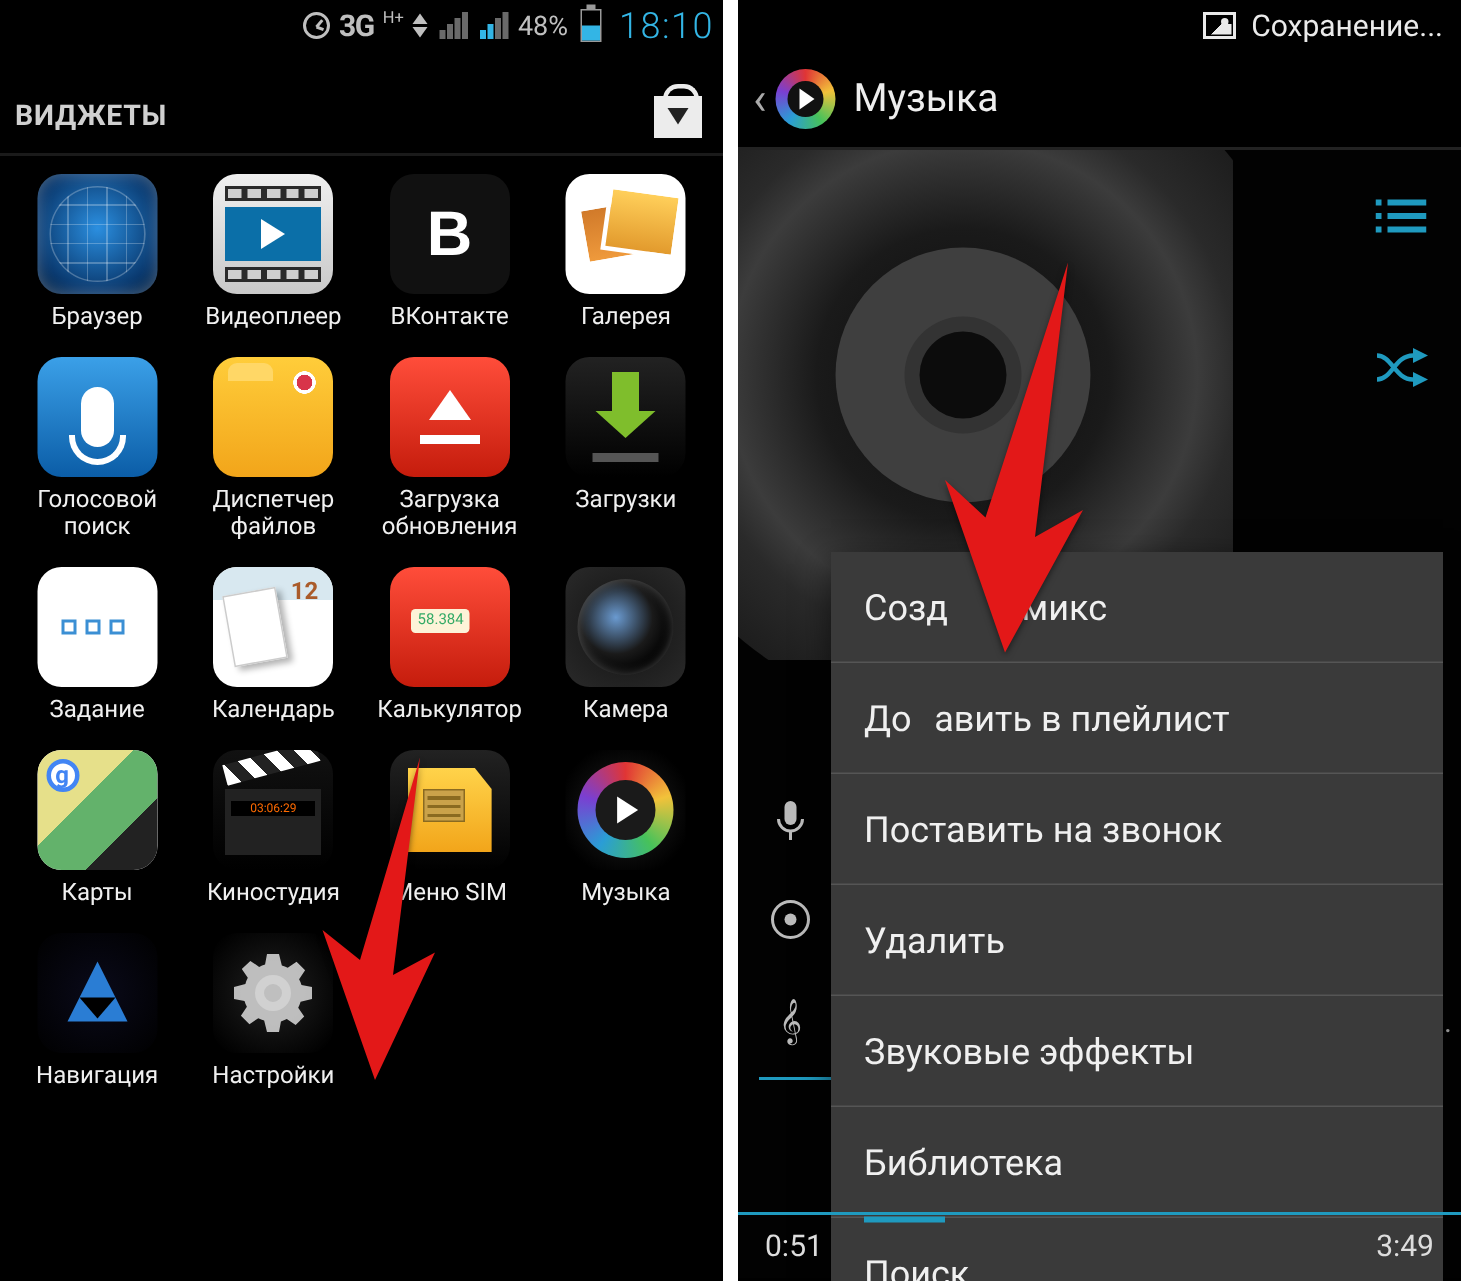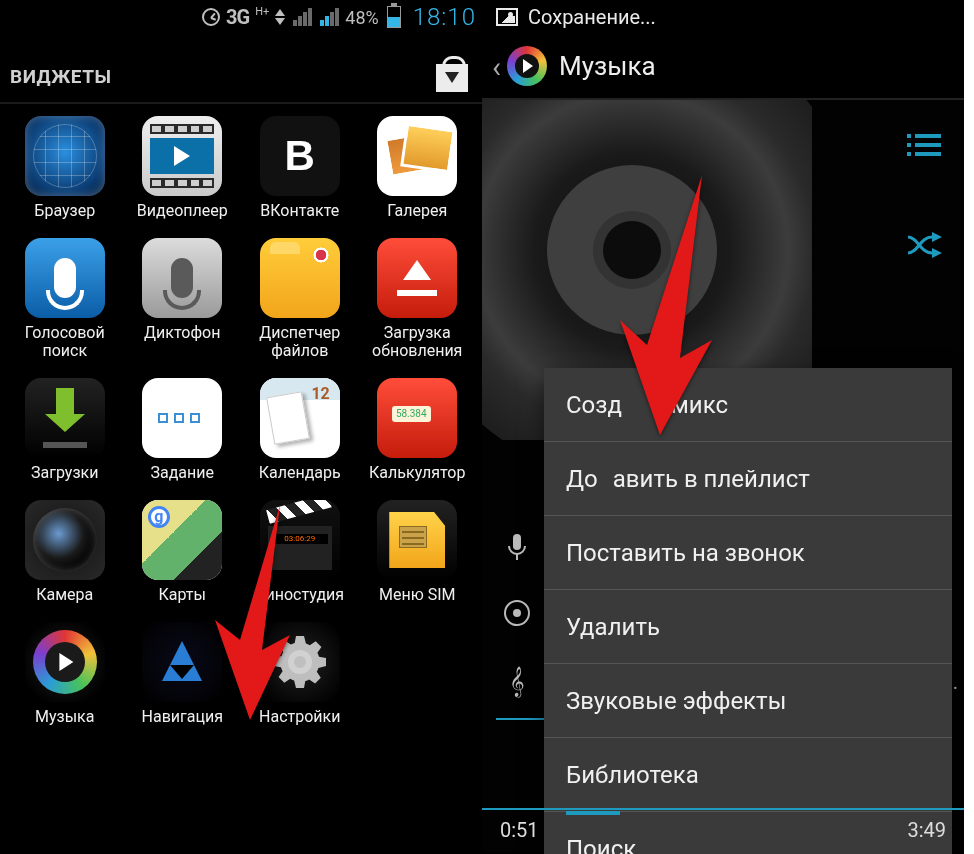--- a/index.html
+++ b/index.html
@@ -1,38 +1,38 @@
 <!DOCTYPE html>
 <html><head>
 <meta charset="utf-8">
 <style>
 * { margin: 0; padding: 0; box-sizing: border-box; font-family: "Roboto", "Helvetica Neue", Arial, sans-serif; -webkit-font-smoothing: antialiased; }
 body { background: #fff; width: 974px; height: 854px; overflow: hidden; }
-.stage { display: flex; }
+.stage { display: flex; gap: 10px; }
 .phone { width: 482px; height: 854px; background: #000; position: relative; color: #fff; overflow: hidden; }
 
 
 .statusbar { height: 34px; display: flex; align-items: center; justify-content: flex-end; padding: 0 6px 0 10px; font-size: 14px; color: #bfbfbf; gap: 6px; }
 .statusbar .sb-icon { display: inline-flex; align-items: center; }
 .statusbar .clock { color: #33b5e5; font-size: 24px; margin-left: 6px; letter-spacing: 1px; font-weight: 300; }
 .statusbar .batt { width: 14px; height: 22px; border: 1.5px solid #9a9a9a; position: relative; margin-left: 2px; }
 .statusbar .batt::before { content: ""; position: absolute; top: -4px; left: 3px; width: 6px; height: 3px; background: #9a9a9a; }
 .statusbar .batt::after { content: ""; position: absolute; left: 0; right: 0; bottom: 0; height: 48%; background: #33b5e5; }
 .statusbar .pct { color: #bfbfbf; font-size: 18px; }
 .statusbar .net3g { font-weight: 700; font-size: 20px; color: #bfbfbf; letter-spacing: -1px; }
 .statusbar .hplus { font-size: 11px; position: relative; top: -6px; color: #bfbfbf; }
 .statusbar .sigbars { display: inline-flex; align-items: flex-end; gap: 1px; margin-left: 2px; }
 .statusbar .sigbars span { width: 4px; background: #6a6a6a; }
 .statusbar .sigbars.a span:nth-child(1){height:6px;} .statusbar .sigbars.a span:nth-child(2){height:10px;} .statusbar .sigbars.a span:nth-child(3){height:14px;} .statusbar .sigbars.a span:nth-child(4){height:18px;}
 .statusbar .sigbars.b span { background:#33b5e5;} .statusbar .sigbars.b span:nth-child(1){height:6px;} .statusbar .sigbars.b span:nth-child(2){height:10px;} .statusbar .sigbars.b span:nth-child(3){height:14px;background:#6a6a6a;} .statusbar .sigbars.b span:nth-child(4){height:18px;background:#6a6a6a;}
 .sb2-left { display:flex; align-items:center; gap:10px; color:#eaeaea; font-size:20px; }
 .sb2-left .pic-icon { width:22px; height:18px; border:2px solid #eaeaea; position:relative; }
 .sb2-left .pic-icon::before { content:""; position:absolute; width:5px; height:5px; border-radius:50%; background:#eaeaea; left:10px; top:2px;}
 .sb2-left .pic-icon::after { content:""; position:absolute; left:1px; right:1px; bottom:1px; height:7px; background:linear-gradient(135deg, transparent 40%, #eaeaea 41%);}
-.statusbar.sb2 { justify-content: flex-start; padding-left:14px;}
+.statusbar.sb2 { justify-content: flex-end; padding-left:14px;}
 
 
 .tabs { height: 68px; display: flex; align-items: flex-end; padding: 0 10px; gap: 38px; }
 .tab { color: #d0d0d0; font-size: 19px; font-weight: 700; letter-spacing: 0.5px; padding-bottom: 14px; position: relative; }
 .tab.active { color: #fff; }
 .tab.active::after { content:""; position:absolute; left:-10px; right:-10px; bottom:0; height:6px; background:#33b5e5; }
 .store-icon { margin-left:auto; margin-bottom:10px; width:40px; height:34px; position:relative; }
 .store-icon .bag { position:absolute; inset:6px 4px 0 4px; background:#ececec; }
 .store-icon .bag::before { content:""; position:absolute; top:-8px; left:6px; width:18px; height:14px; border:3px solid #ececec; border-bottom:none; border-radius:10px 10px 0 0;}
 .store-icon .tri { position:absolute; left:50%; top:14px; transform:translateX(-50%); width:0; height:0; border-left:7px solid transparent; border-right:7px solid transparent; border-top:11px solid #222;}
@@ -262,26 +262,20 @@
           </div>
           <div class="lbl">Галерея</div>
         </div>
 
     <div class="app">
           <div class="icon-box ic-voice">
             <div class="mic"></div>
           </div>
           <div class="lbl">Голосовой
 поиск</div>
-        </div>
-    <div class="app">
-          <div class="icon-box ic-rec">
-            <div class="mic"></div>
-          </div>
-          <div class="lbl">Диктофон</div>
         </div>
     <div class="app">
           <div class="icon-box ic-files">
             <div class="tab"></div>
             <div class="flower"></div>
           </div>
           <div class="lbl">Диспетчер
 файлов</div>
         </div>
     <div class="app">

